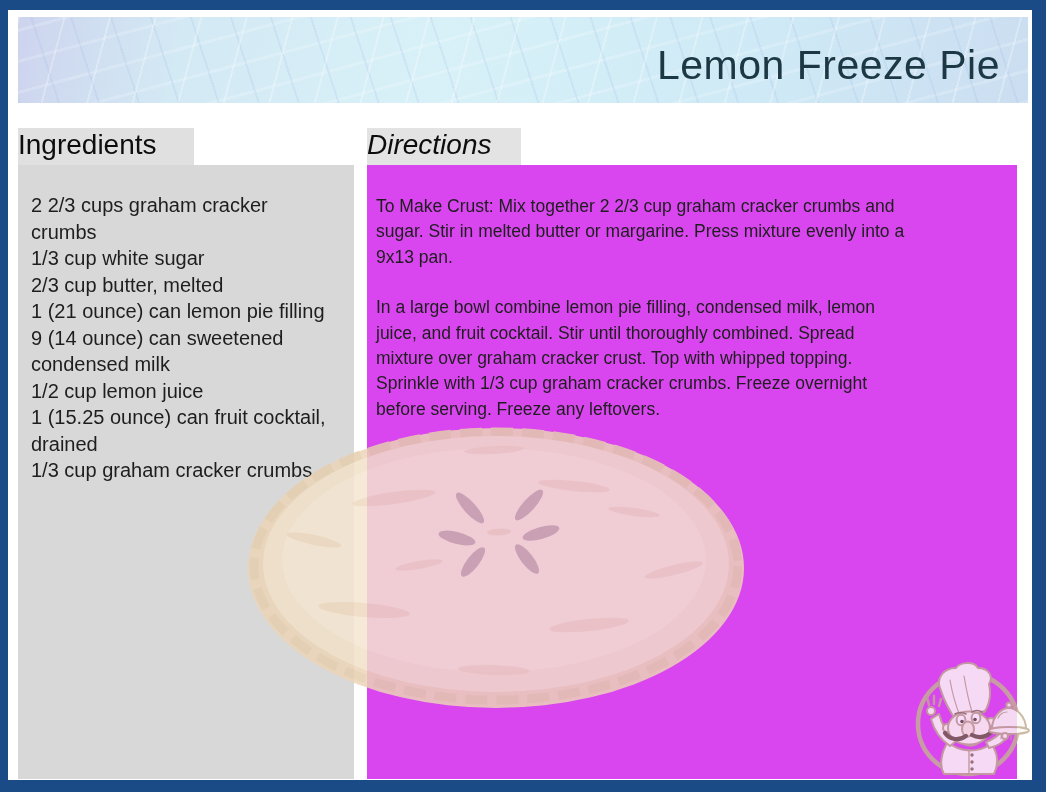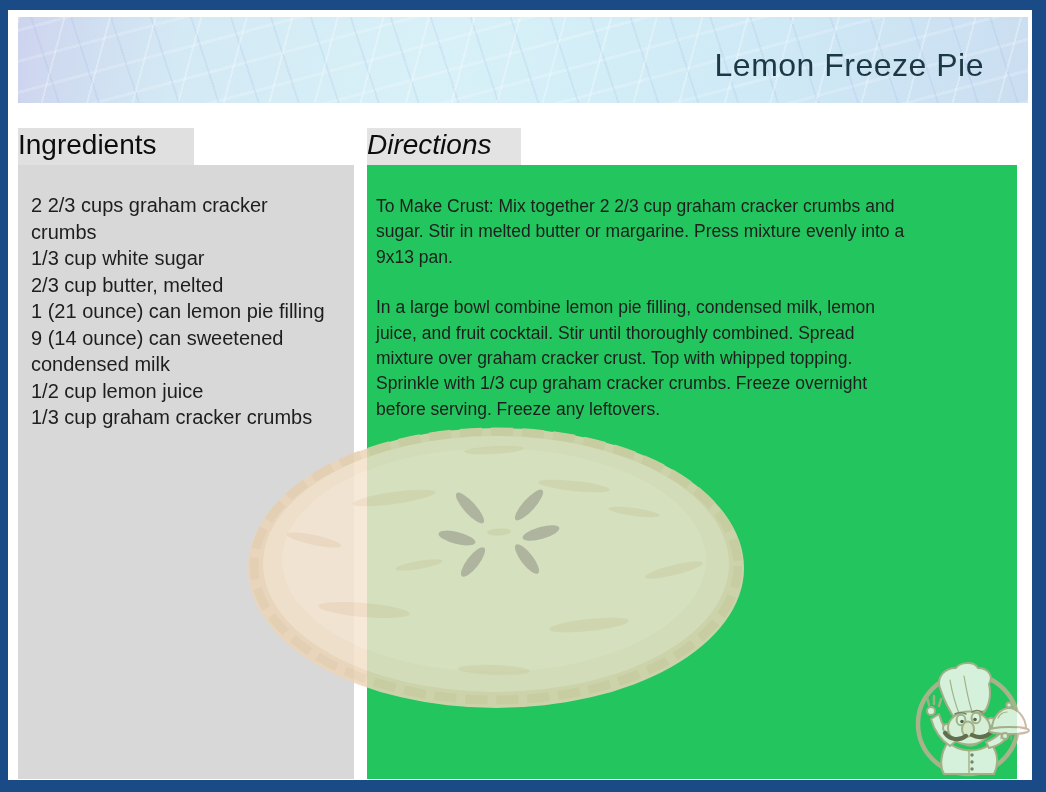--- a/index.html
+++ b/index.html
@@ -17,23 +17,23 @@
   .banner{
     position:absolute;left:10px;top:7px;width:1010px;height:86px;
     background:
       repeating-linear-gradient(105deg, rgba(255,255,255,0.28) 0 2px, rgba(255,255,255,0) 2px 44px),
       repeating-linear-gradient(72deg, rgba(150,175,225,0.16) 0 2px, rgba(255,255,255,0) 2px 38px),
       repeating-linear-gradient(-15deg, rgba(255,255,255,0.18) 0 3px, rgba(255,255,255,0) 3px 30px),
       linear-gradient(100deg,#cdd4ee 0%, #d3e9f4 16%, #d8f1f8 42%, #cfeaf6 72%, #cbdef1 100%);
     display:flex;align-items:center;justify-content:flex-end;
   }
   .banner-title{
-    font-size:32px;
+    font-size:41px;
     color:#1b3844;
-    padding-right:44px;
+    padding-right:28px;
     padding-top:10px;
     letter-spacing:0.5px;
     white-space:nowrap;
   }
   .heading-box{
     position:absolute;top:118px;height:37px;
     display:flex;align-items:center;
   }
   .heading-box.left{left:10px;width:176px;background:#e0e0e0;}
   .heading-box.right{left:359px;width:154px;background:#e3e3e3;font-style:italic;}
@@ -44,21 +44,21 @@
   .col-body{
     position:absolute;top:155px;height:614px;
     box-sizing:border-box;
     color:#1e1e1e;
   }
   .col-body.left{
     left:10px;width:336px;background:#d8d8d8;
     padding:27px 6px 0 13px;
   }
   .col-body.right{
-    left:359px;width:650px;background:#22c55e;
+    left:359px;width:650px;background:#d946ef;
     padding:29px 14px 0 9px;
   }
   .ing-item{
     white-space:pre-line;
     font-size:20px;line-height:26.5px;
   }
   .dir-par{
     white-space:pre-line;
     font-size:17.5px;line-height:25.4px;
     margin:0 0 25px 0;
@@ -93,20 +93,22 @@
 
   <div class="col-body left">
     <div class="ing-item">2 2/3 cups graham cracker
 crumbs</div>
     <div class="ing-item">1/3 cup white sugar</div>
     <div class="ing-item">2/3 cup butter, melted</div>
     <div class="ing-item">1 (21 ounce) can lemon pie filling</div>
     <div class="ing-item">9 (14 ounce) can sweetened
 condensed milk</div>
     <div class="ing-item">1/2 cup lemon juice</div>
+    <div class="ing-item">1 (15.25 ounce) can fruit cocktail,
+drained</div>
     <div class="ing-item">1/3 cup graham cracker crumbs</div>
   </div>
 
   <div class="col-body right">
     <div class="dir-par">To Make Crust: Mix together 2 2/3 cup graham cracker crumbs and
 sugar. Stir in melted butter or margarine. Press mixture evenly into a
 9x13 pan.</div>
     <div class="dir-par">In a large bowl combine lemon pie filling, condensed milk, lemon
 juice, and fruit cocktail. Stir until thoroughly combined. Spread
 mixture over graham cracker crust. Top with whipped topping.

